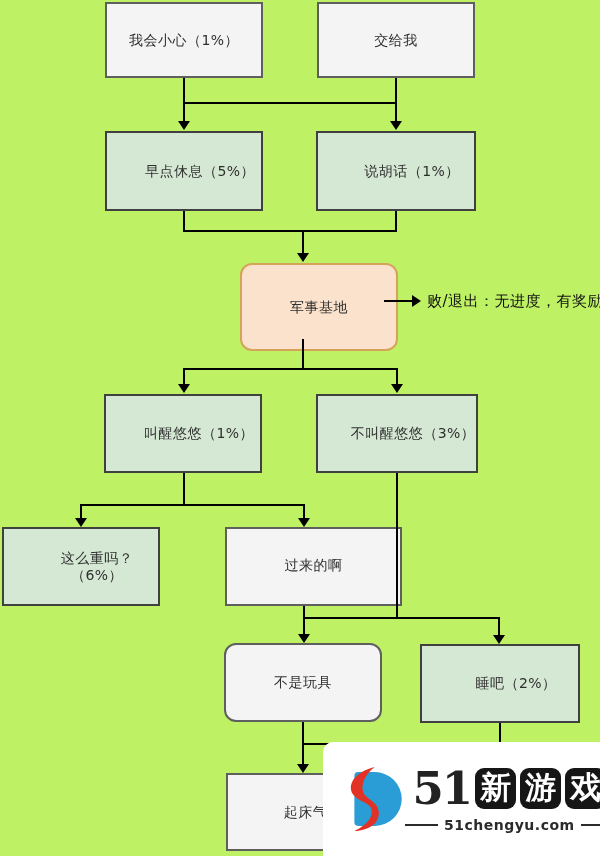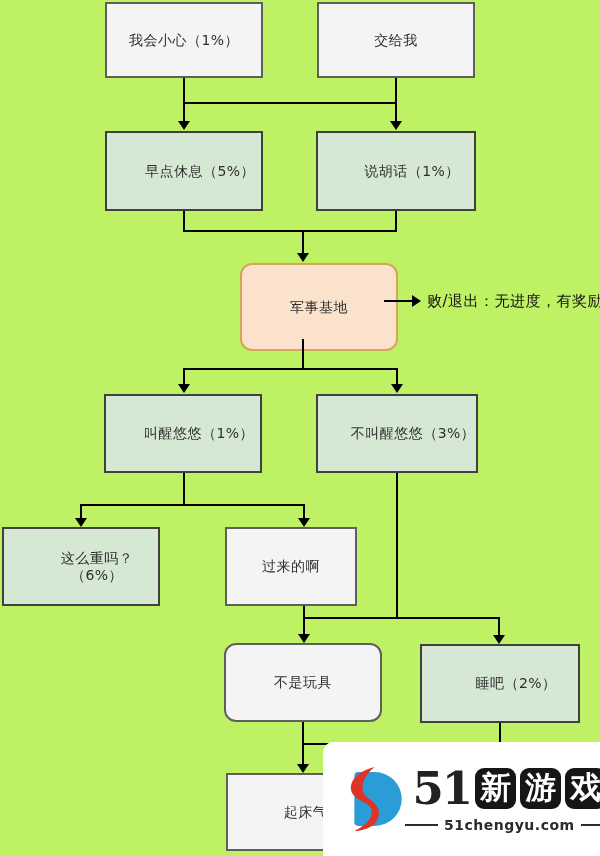--- a/index.html
+++ b/index.html
@@ -46,21 +46,21 @@
 <div id="canvas">
 
   <div class="node white" style="left:105px;top:2px;width:158px;height:76px;">我会小心（1%）</div>
   <div class="node white" style="left:317px;top:2px;width:158px;height:76px;">交给我</div>
   <div class="node green" style="left:105px;top:131px;width:158px;height:80px;">早点休息（5%）</div>
   <div class="node green" style="left:316px;top:131px;width:160px;height:80px;">说胡话（1%）</div>
   <div class="node orange" style="left:224px;top:263px;width:158px;height:88px;margin-left:16px;">军事基地</div>
   <div class="node green" style="left:104px;top:394px;width:158px;height:79px;">叫醒悠悠（1%）</div>
   <div class="node green" style="left:316px;top:394px;width:162px;height:79px;">不叫醒悠悠（3%）</div>
   <div class="node green" style="left:2px;top:527px;width:158px;height:79px;">这么重吗？（6%）</div>
-  <div class="node white" style="left:225px;top:527px;width:132px;height:79px;">过来的啊</div>
+  <div class="node white" style="left:225px;top:527px;width:177px;height:79px;font-family:Liberation Serif, serif;">过来的啊</div>
   <div class="node white" style="left:224px;top:643px;width:158px;height:79px;border-radius:12px;">不是玩具</div>
   <div class="node green" style="left:420px;top:644px;width:160px;height:79px;">睡吧（2%）</div>
   <div class="node white" style="left:226px;top:773px;width:159px;height:78px;">起床气</div>
 
   <div class="vline" style="left:183px;top:78px;height:43px;"></div>
   <div class="vline" style="left:395px;top:78px;height:43px;"></div>
   <div class="hline" style="left:183px;top:102px;width:214px;"></div>
   <div class="arrow-d" style="left:178px;top:121px;"></div>
   <div class="arrow-d" style="left:390px;top:121px;"></div>
 

